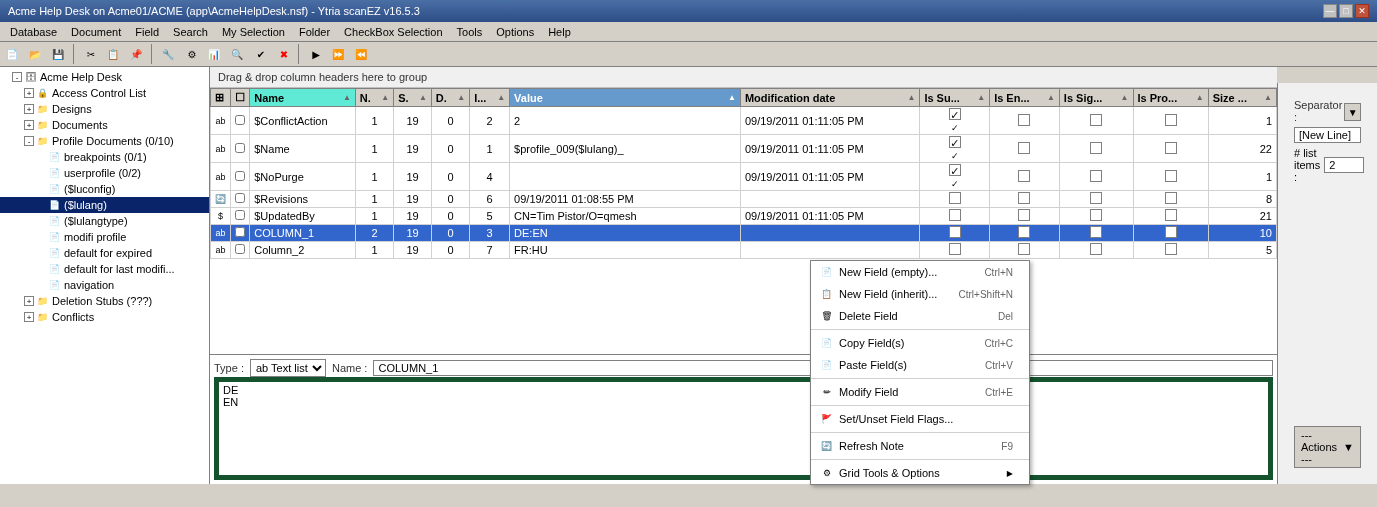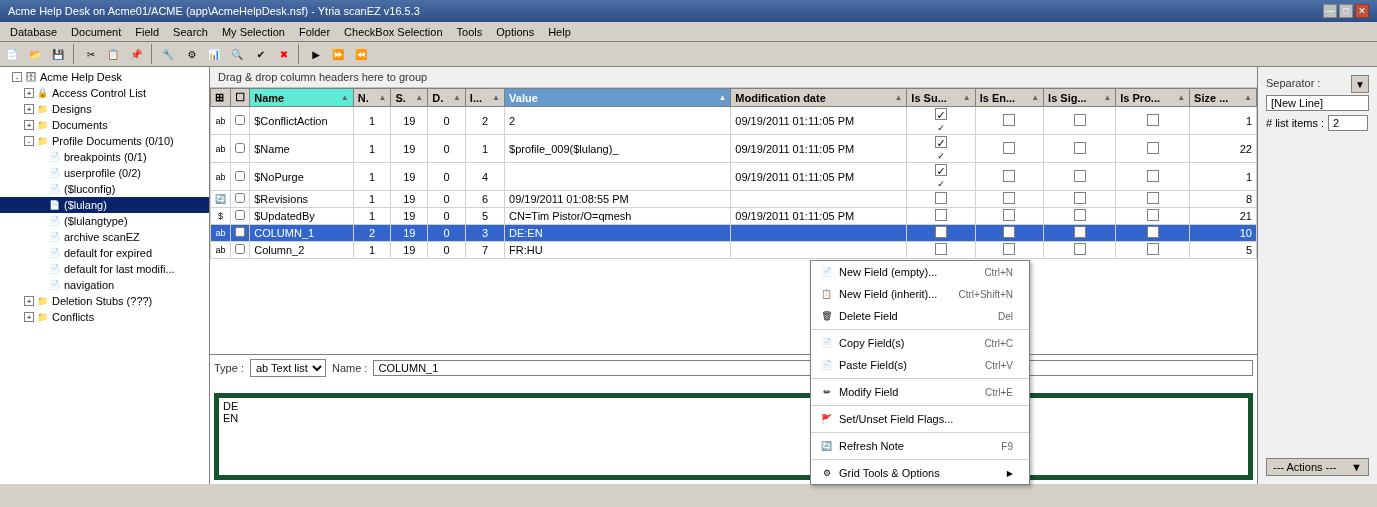--- a/index.html
+++ b/index.html
@@ -56,29 +56,29 @@
     .th-inner { display: flex; align-items: center; justify-content: space-between; gap: 2px; }
 
     
     #status-bar { background: #d4d0c8; border-top: 1px solid #808080; padding: 2px 8px; font-size: 11px; display: flex; gap: 16px; }
 
     
     #bottom-panel { height: 130px; border-top: 1px solid #808080; background: #f0f0f0; display: flex; flex-direction: column; }
     #bottom-tabs { display: flex; background: #d4d0c8; border-bottom: 1px solid #808080; }
     .bottom-tab { padding: 2px 10px; cursor: pointer; border: 1px solid #808080; border-bottom: none; background: #d4d0c8; margin-right: 2px; font-size: 11px; }
     .bottom-tab.active { background: #f0f0f0; border-bottom: 1px solid #f0f0f0; margin-bottom: -1px; z-index: 1; }
-    #bottom-content { flex: 1; background: white; padding: 4px; display: flex; flex-direction: column; gap: 16px; }
+    #bottom-content { flex: 1; background: white; padding: 4px; display: flex; flex-direction: column; gap: 0; }
     .field-row { display: flex; align-items: center; gap: 6px; }
     .field-label { color: #333; font-weight: normal; }
     .field-select { font-size: 11px; padding: 1px; border: 1px solid #808080; background: white; }
     .field-input { font-size: 11px; padding: 1px 4px; border: 1px solid #808080; background: white; flex: 1; }
     .field-value-area { flex: 1; border: 5px solid #14532d; background: white; padding: 2px 4px; font-size: 11px; overflow-y: auto; min-height: 60px; }
 
     
-    #right-panel { width: 120px; background: #f0f0f0; border-left: 1px solid #808080; display: flex; flex-direction: column; padding: 8px; font-size: 11px; }
+    #right-panel { width: 100px; background: #f0f0f0; border-left: 1px solid #808080; display: flex; flex-direction: column; padding: 16px; font-size: 11px; margin-top: 16px; }
     .right-label { color: #333; margin-bottom: 2px; }
     .right-input { border: 1px solid #808080; background: white; padding: 1px 4px; font-size: 11px; width: 100%; margin-bottom: 4px; }
     .right-count { display: flex; align-items: center; gap: 4px; }
     .right-count-val { border: 1px solid #808080; background: white; padding: 1px 4px; width: 40px; font-size: 11px; }
     .actions-btn { background: #d4d0c8; border: 1px solid #808080; padding: 2px 6px; cursor: pointer; font-size: 11px; width: 100%; text-align: left; display: flex; align-items: center; justify-content: space-between; }
     .right-icon-btn { width: 18px; height: 18px; background: #d4d0c8; border: 1px solid #808080; cursor: pointer; display: inline-flex; align-items: center; justify-content: center; font-size: 10px; }
 
     
     #context-menu { position: absolute; background: white; border: 1px solid #808080; box-shadow: 2px 2px 4px rgba(0,0,0,0.3); z-index: 100; font-size: 11px; min-width: 220px; }
     .ctx-item { display: flex; align-items: center; justify-content: space-between; padding: 3px 16px 3px 8px; cursor: pointer; }
@@ -232,21 +232,21 @@
         <span class="tree-icon">📄</span>
         <span class="tree-label">($lulangtype)</span>
       </div>
 
       <div class="tree-item">
         <span class="tree-indent"></span>
         <span class="tree-indent"></span>
         <span class="tree-indent"></span>
         <span class="tree-indent"></span>
         <span class="tree-icon">📄</span>
-        <span class="tree-label">archive scanEZ</span>
+        <span class="tree-label">modifi profile</span>
       </div>
 
       <div class="tree-item">
         <span class="tree-indent"></span>
         <span class="tree-indent"></span>
         <span class="tree-indent"></span>
         <span class="tree-indent"></span>
         <span class="tree-icon">📄</span>
         <span class="tree-label">default for expired</span>
       </div>

